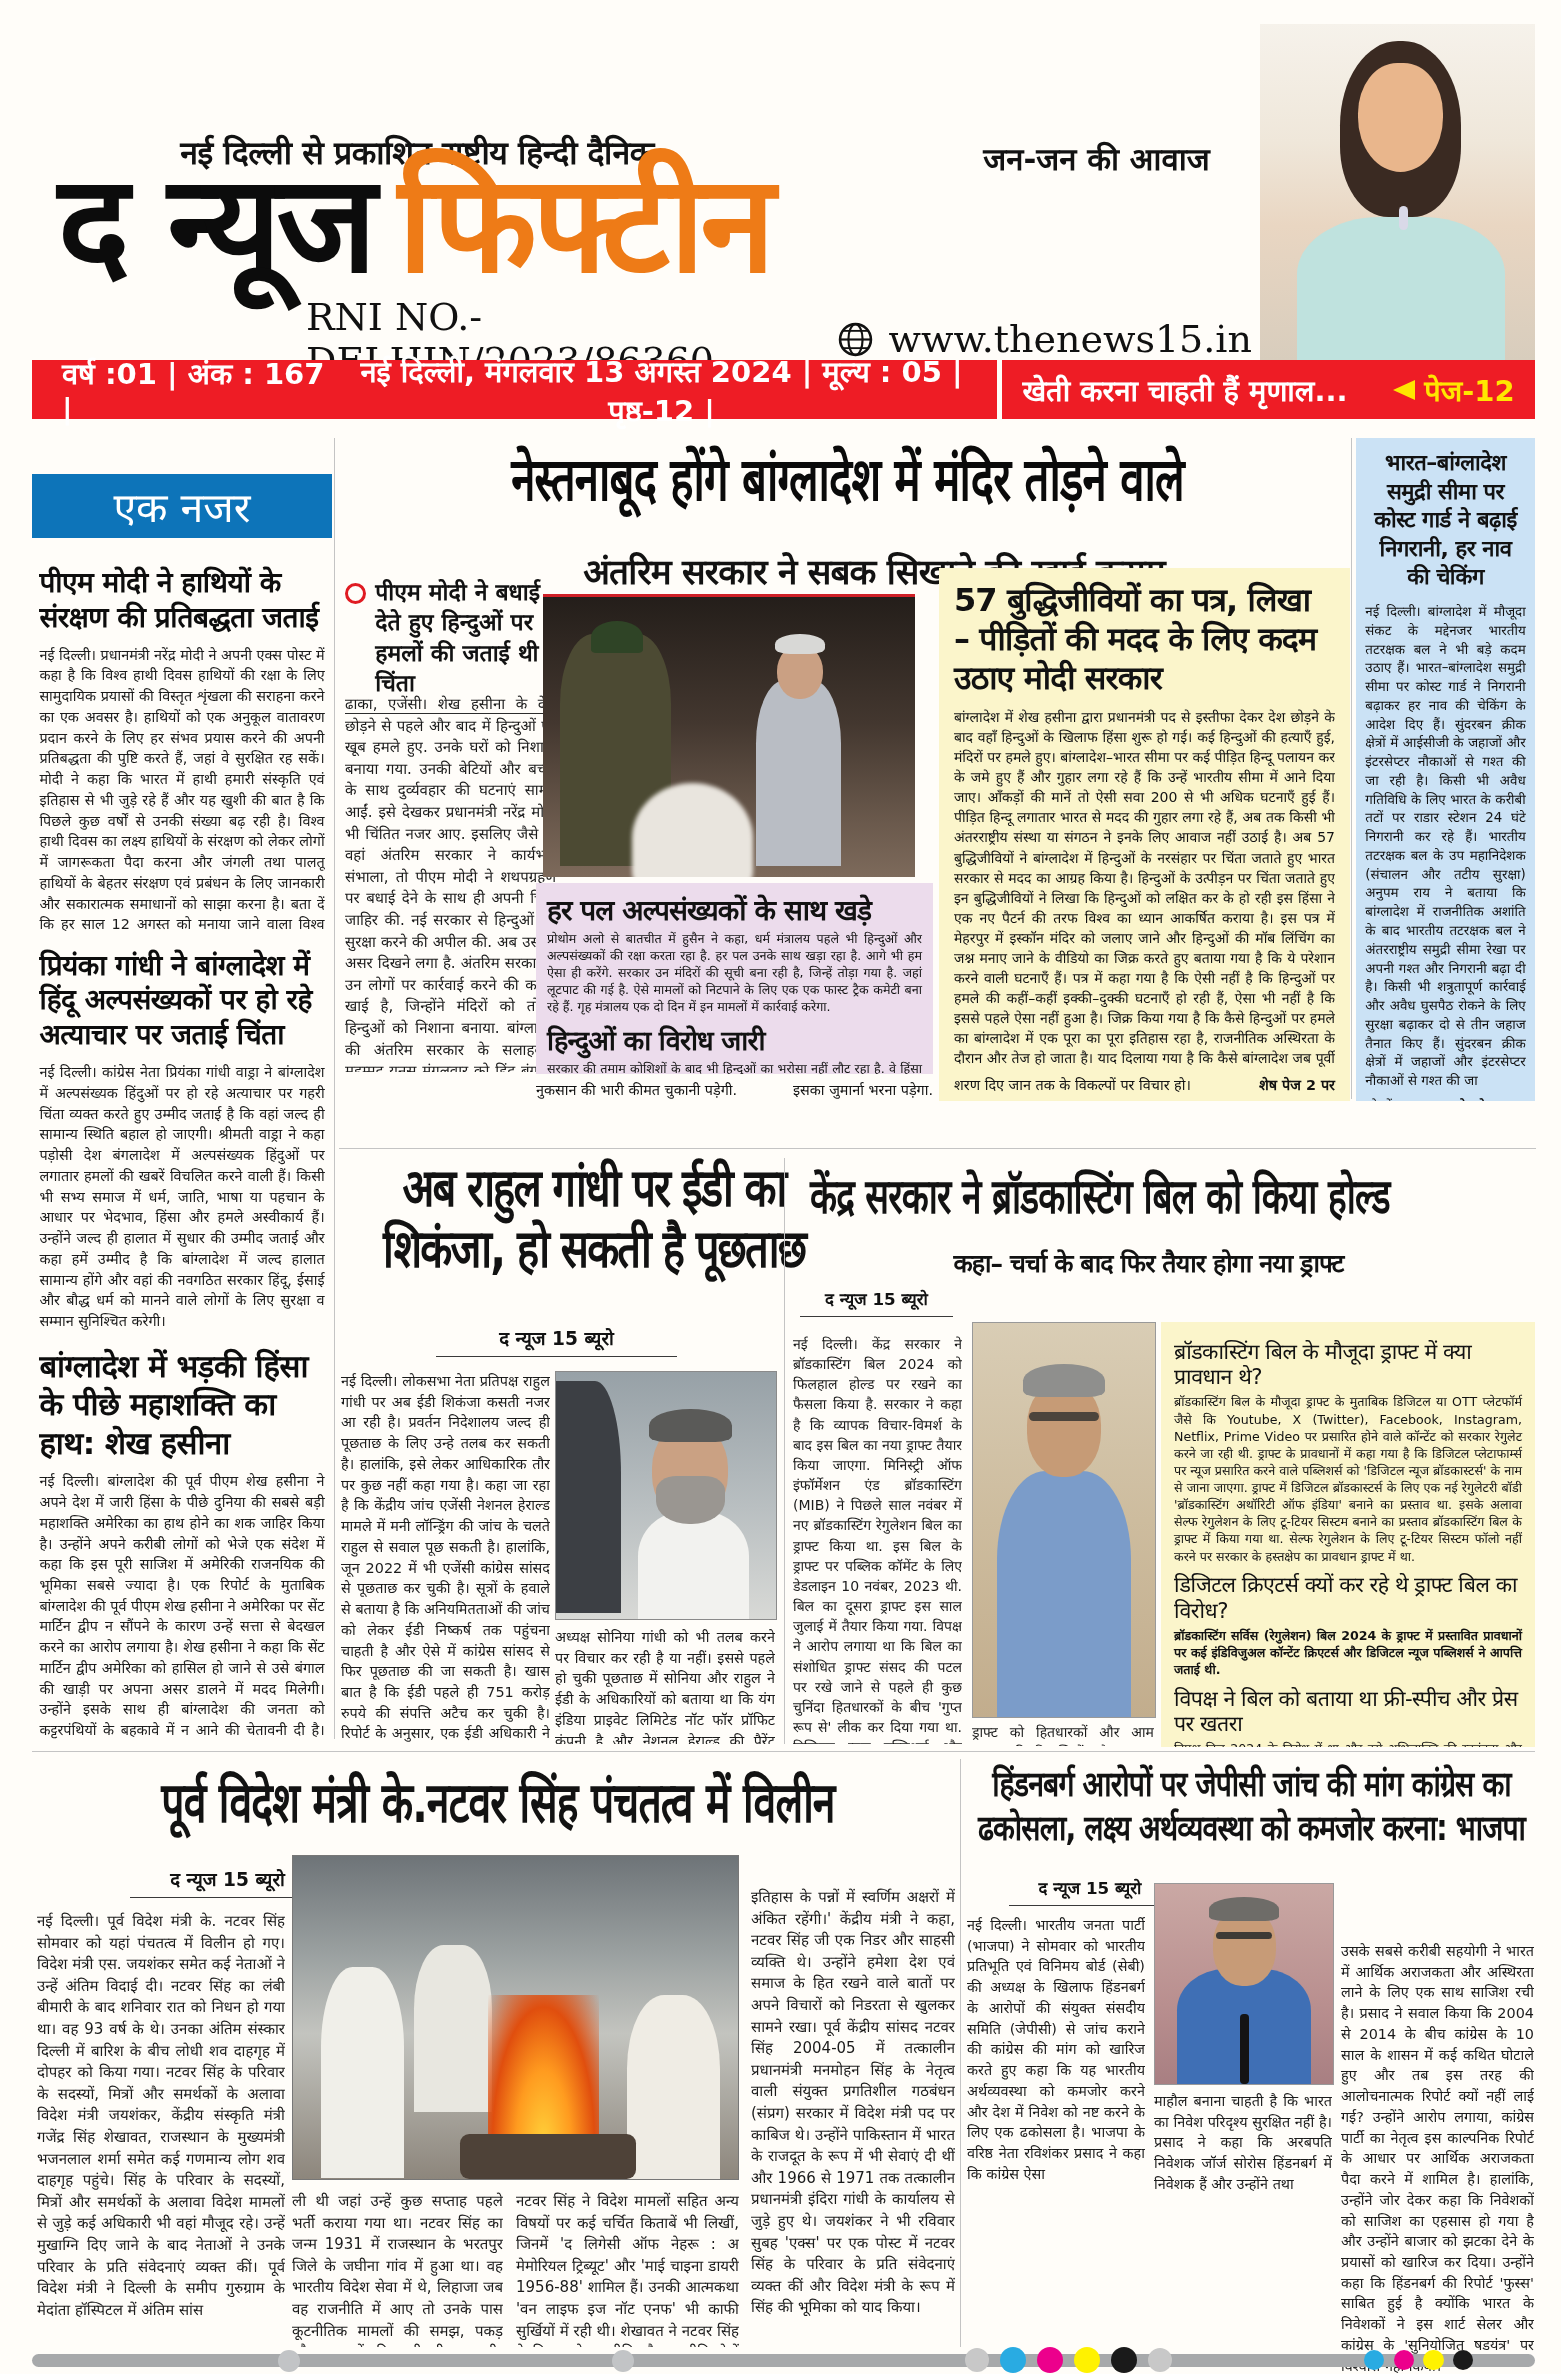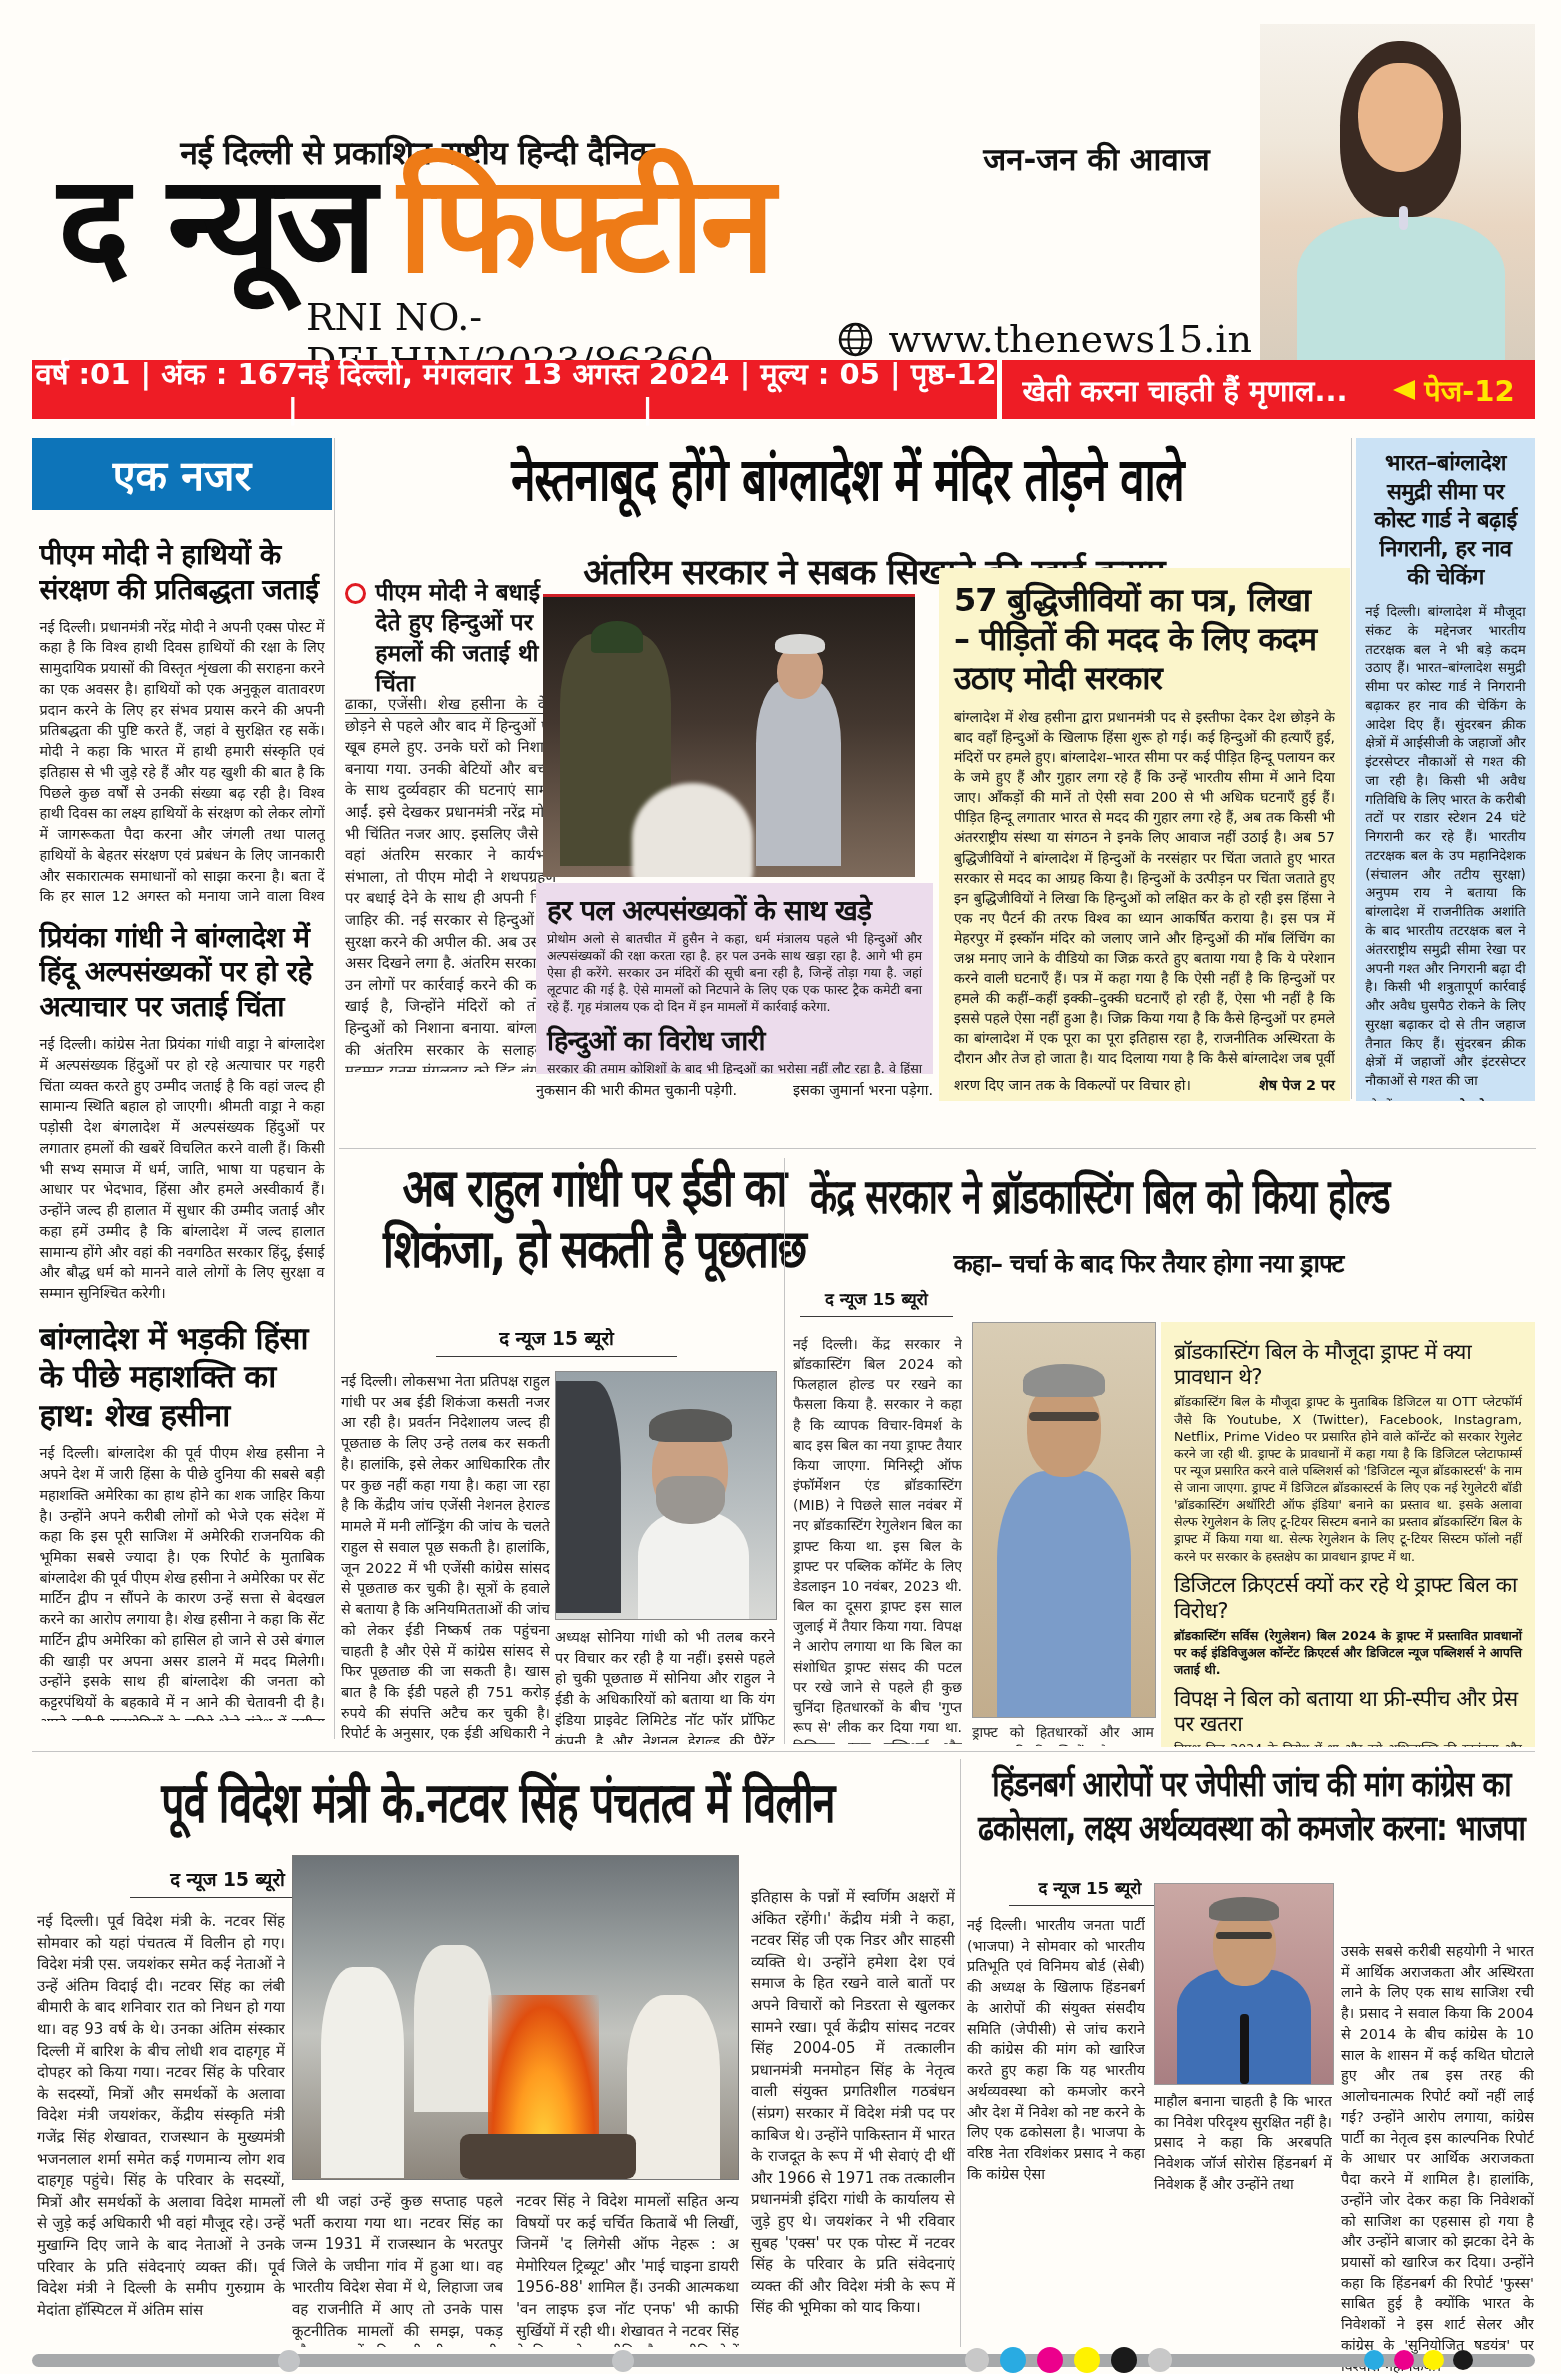--- a/index.html
+++ b/index.html
@@ -52,33 +52,33 @@
   </div>
 
   <div class="photo" style="left:1260px;top:24px;width:275px;height:336px;background:linear-gradient(180deg,#f6f2eb 0%,#efe7da 35%,#e9d6c2 60%,#d8cdbd 100%);">
     <div style="position:absolute;left:80px;top:16.7px;width:121px;height:176px;background:#3a2a22;border-radius:48% 48% 40% 40%;"></div>
     <div style="position:absolute;left:98px;top:39px;width:85px;height:109px;background:#e9b68c;border-radius:46% 46% 50% 50%;"></div>
     <div style="position:absolute;left:37px;top:193px;width:208px;height:143px;background:#bfe2de;border-radius:40% 40% 0 0;"></div>
     <div style="position:absolute;left:139px;top:182px;width:9.3px;height:24px;background:#d9d9e8;border-radius:4.6px;"></div>
   </div>
 
   <div class="abs redbar" style="left:32px;top:360px;width:1503px;height:59px;font-size:29px;">
-    <div style="width:264px;padding-left:2px;text-align:right;">वर्ष :01 | अंक : 167 |</div>
+    <div style="width:264px;padding-left:30px;">वर्ष :01 | अंक : 167 |</div>
     <div style="flex:1;text-align:center;">नई दिल्ली, मंगलवार 13 अगस्त 2024 | मूल्य : 05 | पृष्ठ-12 |</div>
     <div style="width:538px;display:flex;align-items:center;justify-content:space-between;border-left:5.6px solid #fffdf9;height:100%;padding:0 20.4px;box-sizing:border-box;">
       <span>खेती करना चाहती हैं मृणाल...</span>
       <span style="display:flex;align-items:center;gap:9.3px;">
         <span class="tri-left"></span>
         <span style="color:#ffe600;">पेज-12</span>
       </span>
     </div>
   </div>
 
   <div class="abs clip" style="left:32px;top:438px;width:300px;height:1301px;">
-    <div style="height:72px;background:#0d74b9;color:#fff;display:flex;align-items:center;justify-content:center;font-size:41px;font-weight:bold;">एक नजर</div>
+    <div style="height:64px;background:#0d74b9;color:#fff;display:flex;align-items:center;justify-content:center;font-size:41px;font-weight:normal;margin-top:36px;">एक नजर</div>
 
     <div style="padding:15px 7.4px 0 7.4px;">
       <div class="sideHead" style="margin:13px 0 9.3px 0;">पीएम मोदी ने हाथियों के संरक्षण की प्रतिबद्धता जताई</div>
       <div class="body-txt just clip" style="max-height:289px;">नई दिल्ली। प्रधानमंत्री नरेंद्र मोदी ने अपनी एक्स पोस्ट में कहा है कि विश्व हाथी दिवस हाथियों की रक्षा के लिए सामुदायिक प्रयासों की विस्तृत शृंखला की सराहना करने का एक अवसर है। हाथियों को एक अनुकूल वातावरण प्रदान करने के लिए हर संभव प्रयास करने की अपनी प्रतिबद्धता की पुष्टि करते हैं, जहां वे सुरक्षित रह सकें। मोदी ने कहा कि भारत में हाथी हमारी संस्कृति एवं इतिहास से भी जुड़े रहे हैं और यह खुशी की बात है कि पिछले कुछ वर्षों से उनकी संख्या बढ़ रही है। विश्व हाथी दिवस का लक्ष्य हाथियों के संरक्षण को लेकर लोगों में जागरूकता पैदा करना और जंगली तथा पालतू हाथियों के बेहतर संरक्षण एवं प्रबंधन के लिए जानकारी और सकारात्मक समाधानों को साझा करना है। बता दें कि हर साल 12 अगस्त को मनाया जाने वाला विश्व हाथी दिवस एक अंतरराष्ट्रीय वार्षिक कार्यक्रम है, जो दुनिया भर में हाथियों की सुरक्षा और संरक्षण के लिए समर्पित है।</div>
 
       <div class="sideHead" style="margin:15px 0 9.3px 0;">प्रियंका गांधी ने बांग्लादेश में हिंदू अल्पसंख्यकों पर हो रहे अत्याचार पर जताई चिंता</div>
       <div class="body-txt just clip" style="max-height:369px;">नई दिल्ली। कांग्रेस नेता प्रियंका गांधी वाड्रा ने बांग्लादेश में अल्पसंख्यक हिंदुओं पर हो रहे अत्याचार पर गहरी चिंता व्यक्त करते हुए उम्मीद जताई है कि वहां जल्द ही सामान्य स्थिति बहाल हो जाएगी। श्रीमती वाड्रा ने कहा पड़ोसी देश बंगलादेश में अल्पसंख्यक हिंदुओं पर लगातार हमलों की खबरें विचलित करने वाली हैं। किसी भी सभ्य समाज में धर्म, जाति, भाषा या पहचान के आधार पर भेदभाव, हिंसा और हमले अस्वीकार्य हैं। उन्होंने जल्द ही हालात में सुधार की उम्मीद जताई और कहा हमें उम्मीद है कि बांग्लादेश में जल्द हालात सामान्य होंगे और वहां की नवगठित सरकार हिंदू, ईसाई और बौद्ध धर्म को मानने वाले लोगों के लिए सुरक्षा व सम्मान सुनिश्चित करेगी।</div>
 
       <div class="sideHead" style="margin:15px 0 9.3px 0;font-size:31px;">बांग्लादेश में भड़की हिंसा के पीछे महाशक्ति का हाथ: शेख हसीना</div>
       <div class="body-txt just clip" style="max-height:278px;">नई दिल्ली। बांग्लादेश की पूर्व पीएम शेख हसीना ने अपने देश में जारी हिंसा के पीछे दुनिया की सबसे बड़ी महाशक्ति अमेरिका का हाथ होने का शक जाहिर किया है। उन्होंने अपने करीबी लोगों को भेजे एक संदेश में कहा कि इस पूरी साजिश में अमेरिकी राजनयिक की भूमिका सबसे ज्यादा है। एक रिपोर्ट के मुताबिक बांग्लादेश की पूर्व पीएम शेख हसीना ने अमेरिका पर सेंट मार्टिन द्वीप न सौंपने के कारण उन्हें सत्ता से बेदखल करने का आरोप लगाया है। शेख हसीना ने कहा कि सेंट मार्टिन द्वीप अमेरिका को हासिल हो जाने से उसे बंगाल की खाड़ी पर अपना असर डालने में मदद मिलेगी। उन्होंने इसके साथ ही बांग्लादेश की जनता को कट्टरपंथियों के बहकावे में न आने की चेतावनी दी है। अपने करीबी सहयोगियों के जरिये भेजे संदेश में हसीना ने कहा कि उन्होंने इस्तीफा दे दिया।</div>

